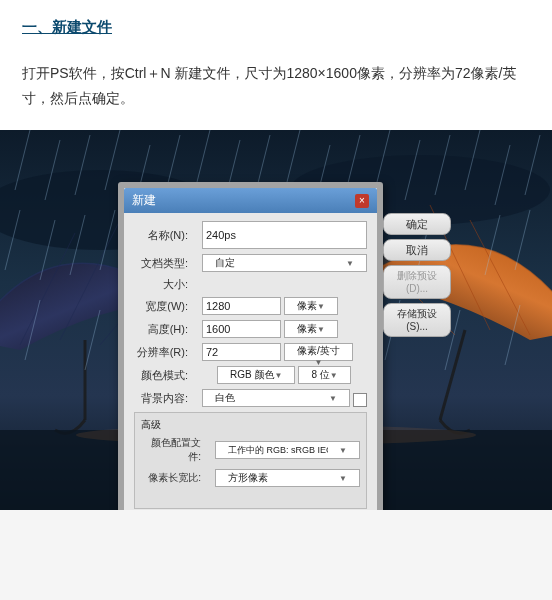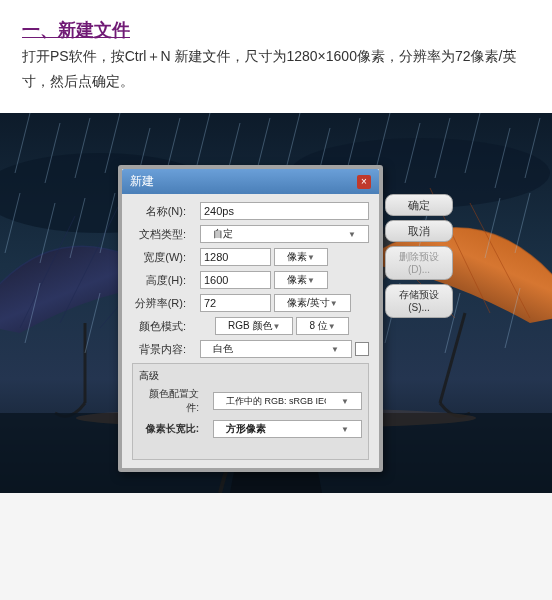--- a/index.html
+++ b/index.html
@@ -11,25 +11,25 @@
       font-size: 14px;
       color: #333;
     }
 
     
     .text-section {
       background: #fff;
       padding: 18px 22px 20px 22px;
     }
     .section-title {
-      font-size: 18px;
+      font-size: 15px;
       font-weight: bold;
-      color: #701a75;
+      color: #0c4a6e;
       text-decoration: underline;
-      margin-bottom: 2px;
+      margin-bottom: 24px;
     }
     .section-body {
       font-size: 14px;
       line-height: 1.75;
       color: #333;
     }
 
     
     .image-section {
       width: 552px;
@@ -47,21 +47,21 @@
       top: 0; left: 0;
     }
 
     
     .dialog {
       position: absolute;
       top: 55px;
       left: 120px;
       width: 270px;
       background: #e8e8e8;
-      border: 4px solid #a3a3a3;
+      border: 6px solid #a3a3a3;
       border-radius: 3px;
       box-shadow: 2px 3px 10px rgba(0,0,0,0.5);
       font-size: 11px;
       color: #222;
     }
     .dialog-titlebar {
       background: linear-gradient(to bottom, #6a9fd8, #4a7fb8);
       color: #fff;
       font-size: 12px;
       padding: 4px 8px;
@@ -93,36 +93,36 @@
     }
     .dialog-label {
       width: 68px;
       text-align: right;
       padding-right: 14px;
       font-size: 11px;
       color: #333;
     }
     .dialog-input {
       flex: 1;
-      height: 18px;
+      height: 28px;
       border: 1px solid #aaa;
       background: #fff;
       font-size: 11px;
       padding: 0 3px;
       display: flex;
       align-items: center;
     }
     .dialog-input-with-unit {
       display: flex;
       flex: 1;
       align-items: center;
       gap: 3px;
     }
     .dialog-input-box {
-      width: 71px;
+      width: 79px;
       height: 18px;
       border: 1px solid #aaa;
       background: #fff;
       font-size: 11px;
       padding: 0 3px;
       display: flex;
       align-items: center;
     }
     .dialog-select {
       height: 18px;
@@ -314,20 +314,24 @@
         </div>
 
         <div class="dialog-row">
           <div class="dialog-label">文档类型:</div>
           <div class="dialog-select" style="flex:1;">
             <span>自定</span>
             <span class="dialog-select-arrow">▼</span>
           </div>
         </div>
 
+        <div class="dialog-row">
+          <div class="dialog-label">大小:</div>
+          <div style="flex:1;"></div>
+        </div>
 
         <div class="dialog-row">
           <div class="dialog-label">宽度(W):</div>
           <div class="dialog-input-with-unit">
             <div class="dialog-input-box">
               <span>1280</span>
             </div>
             <div class="dialog-select" style="min-width:52px;">
               <span>像素</span>
               <span class="dialog-select-arrow">▼</span>
@@ -347,21 +351,21 @@
             </div>
           </div>
         </div>
 
         <div class="dialog-row">
           <div class="dialog-label">分辨率(R):</div>
           <div class="dialog-input-with-unit">
             <div class="dialog-input-box">
               <span>72</span>
             </div>
-            <div class="dialog-select" style="min-width:52px;">
+            <div class="dialog-select" style="min-width:52px;flex-direction:column;">
               <span>像素/英寸</span>
               <span class="dialog-select-arrow">▼</span>
             </div>
           </div>
         </div>
 
         <div class="dialog-row">
           <div class="dialog-label">颜色模式:</div>
           <div class="dialog-input-with-unit">
             <div class="dialog-select" style="min-width:72px;margin-left:15px;">
@@ -370,41 +374,41 @@
             </div>
             <div class="dialog-select" style="min-width:35px;">
               <span>8 位</span>
               <span class="dialog-select-arrow">▼</span>
             </div>
           </div>
         </div>
 
         <div class="dialog-row">
           <div class="dialog-label">背景内容:</div>
-          <div class="dialog-bg-row" style="flex:1;">
+          <div class="dialog-bg-row" style="flex:1;align-items:flex-end;">
             <div class="dialog-select" style="flex:1;">
               <span>白色</span>
               <span class="dialog-select-arrow">▼</span>
             </div>
             <div class="dialog-color-box"></div>
           </div>
         </div>
 
         <div class="dialog-advanced">
           <div class="dialog-advanced-title">高级</div>
 
           <div class="dialog-row">
             <div class="dialog-label" style="width:74px; font-size:10px;">颜色配置文件:</div>
             <div class="dialog-select" style="flex:1; font-size:9px;">
               <span style="overflow:hidden; white-space:nowrap; max-width:100px; font-size:9px;">工作中的 RGB: sRGB IEC61...</span>
               <span class="dialog-select-arrow">▼</span>
             </div>
           </div>
 
-          <div class="dialog-row" style="margin-bottom:16px;font-weight:bold;">
+          <div class="dialog-row" style="margin-bottom:16px;">
             <div class="dialog-label" style="width:74px; font-size:10px;">像素长宽比:</div>
             <div class="dialog-select" style="flex:1;">
               <span>方形像素</span>
               <span class="dialog-select-arrow">▼</span>
             </div>
           </div>
         </div>
       </div>
 
       <div style="position:absolute; right:-78px; top:0; display:flex; flex-direction:column; gap:4px; width:72px;">

